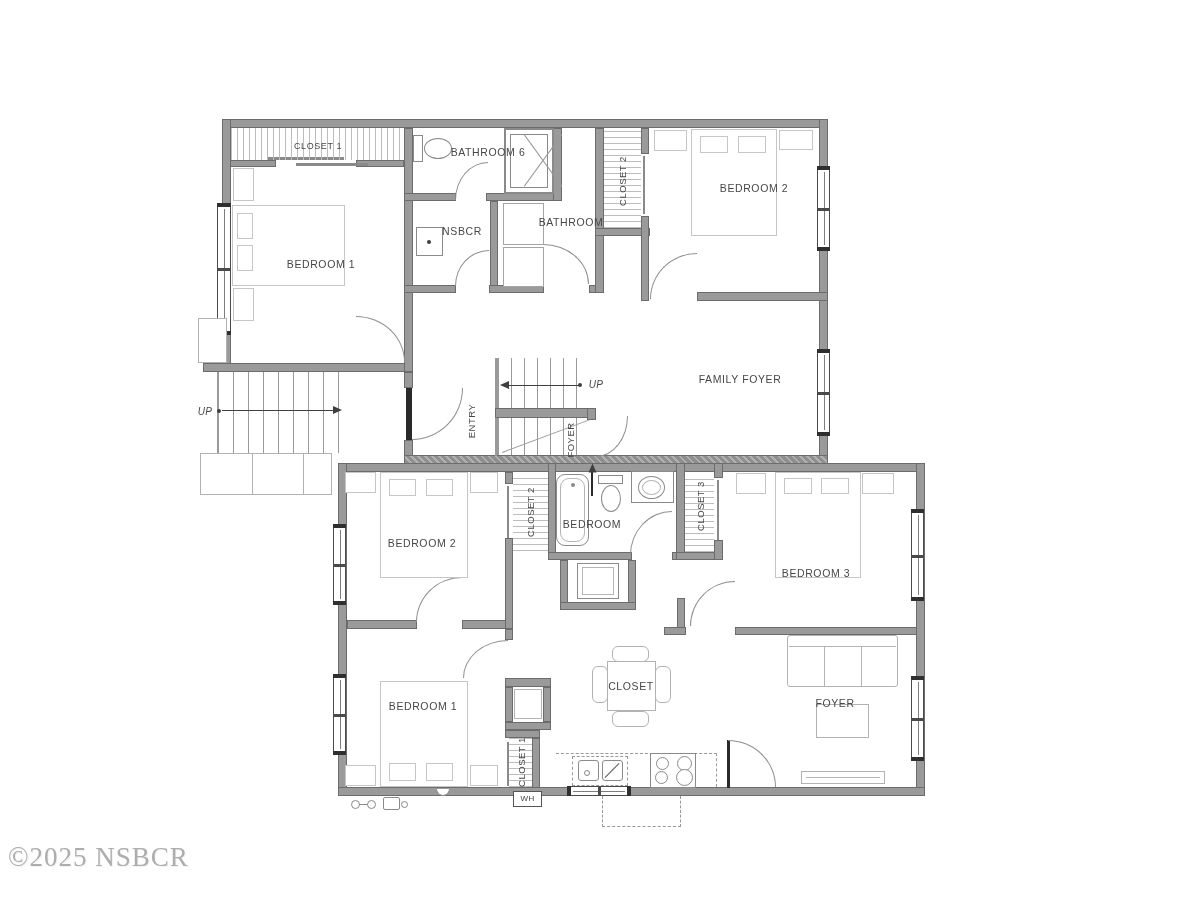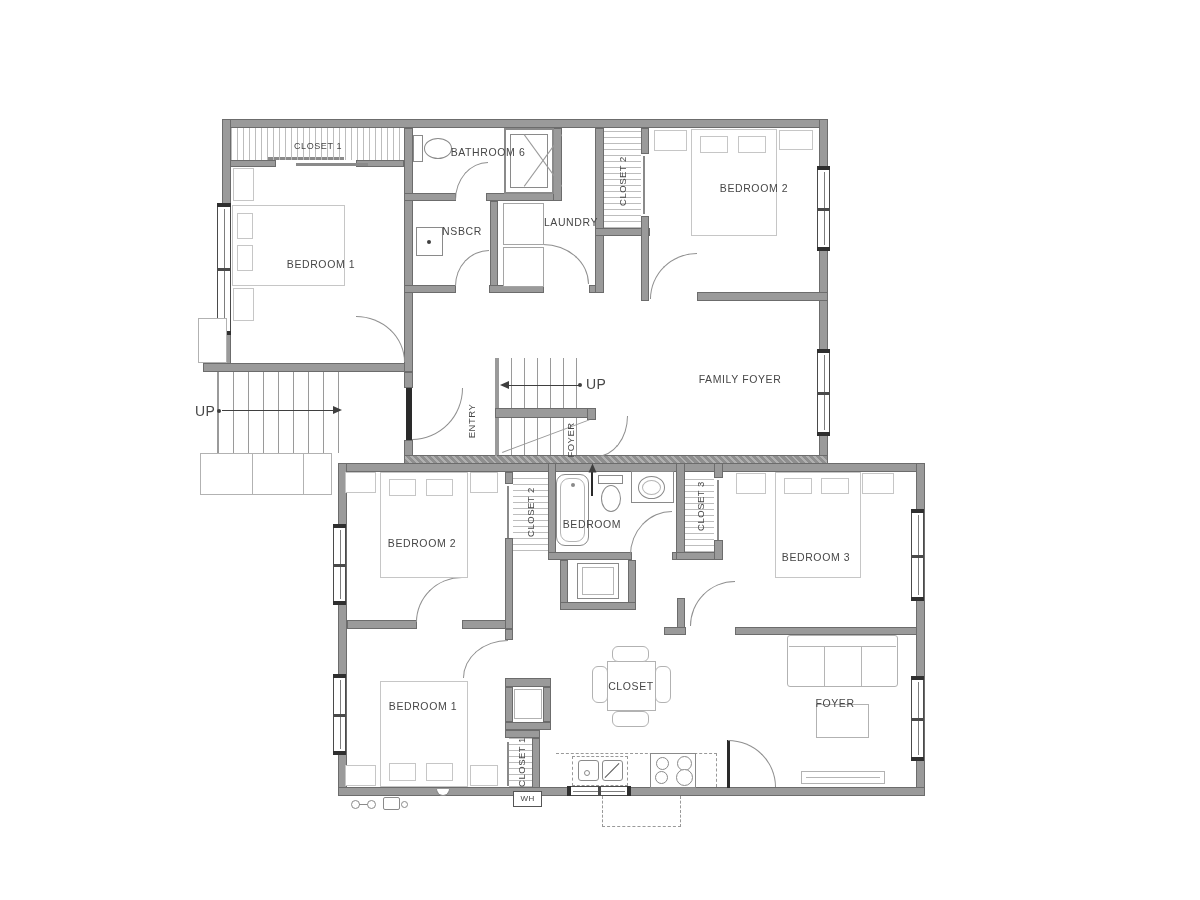--- a/index.html
+++ b/index.html
@@ -38,21 +38,21 @@
   .ell{border-radius:50%;}
   .dash{position:absolute;box-sizing:border-box;border:1px dashed #999;}
   .lineH{position:absolute;height:1px;background:#b5b5b5;}
   .lineV{position:absolute;width:1px;background:#b5b5b5;}
   
   .lbl{position:absolute;transform:translate(-50%,-50%);white-space:nowrap;
        font-size:10.5px;letter-spacing:.6px;color:#474747;}
   .vl{position:absolute;transform:translate(-50%,-50%) rotate(-90deg);white-space:nowrap;
       font-size:9.5px;letter-spacing:.5px;color:#474747;}
   .sm{font-size:9px;}
-  .up{font-size:14px;letter-spacing:.4px;}
+  .up{font-size:10px;letter-spacing:.4px;font-style:italic;}
   .ah-r{position:absolute;width:0;height:0;border-top:4px solid transparent;border-bottom:4px solid transparent;border-left:9px solid #3f3f3f;}
   .ah-l{position:absolute;width:0;height:0;border-top:4px solid transparent;border-bottom:4px solid transparent;border-right:9px solid #3f3f3f;}
   .dot{position:absolute;width:4px;height:4px;border-radius:50%;background:#3f3f3f;}
   .aline{position:absolute;height:1px;background:#3f3f3f;}
   .watermark{position:absolute;font-family:"Liberation Serif",serif;font-size:27px;
              color:#adadad;letter-spacing:1px;text-shadow:1px 1px 0 #f2f2f2;}
   .whbox{position:absolute;box-sizing:border-box;border:1px solid #555;background:#fff;
          font-size:8px;color:#444;text-align:center;line-height:14px;letter-spacing:.3px;}
 </style>
 </head>
@@ -154,21 +154,21 @@
   <div class="f" style="left:738px;top:136px;width:28px;height:17px"></div>
   <div class="f" style="left:654px;top:130px;width:33px;height:21px"></div>
   <div class="f" style="left:779px;top:130px;width:34px;height:20px"></div>
 
   <div class="lbl sm" style="left:318px;top:146px">CLOSET 1</div>
   <div class="lbl" style="left:488px;top:152px">BATHROOM 6</div>
   <div class="vl" style="left:622px;top:181px">CLOSET 2</div>
   <div class="lbl" style="left:754px;top:188px">BEDROOM 2</div>
   <div class="lbl" style="left:321px;top:264px">BEDROOM 1</div>
   <div class="lbl" style="left:462px;top:231px">NSBCR</div>
-  <div class="lbl" style="left:571px;top:222px">LAUNDRY</div>
+  <div class="lbl" style="left:571px;top:222px">BATHROOM</div>
   <div class="lbl" style="left:740px;top:379px">FAMILY FOYER</div>
   <div class="vl" style="left:471px;top:421px">ENTRY</div>
   <div class="vl" style="left:570px;top:440px">FOYER</div>
 
   <div class="w" style="left:338px;top:463px;width:587px;height:9px"></div>
   <div class="w" style="left:338px;top:463px;width:9px;height:333px"></div>
   <div class="w" style="left:916px;top:463px;width:9px;height:333px"></div>
   <div class="w" style="left:338px;top:787px;width:587px;height:9px"></div>
 
   <div class="w" style="left:347px;top:620px;width:70px;height:9px"></div>
@@ -301,20 +301,21 @@
   <div class="lineH" style="left:359px;top:804px;width:9px;background:#8a8a8a"></div>
   <div class="x ell" style="left:367px;top:800px;width:9px;height:9px"></div>
   <div class="x" style="left:383px;top:797px;width:17px;height:13px;border-radius:2px"></div>
   <div class="x ell" style="left:401px;top:801px;width:7px;height:7px"></div>
   <div class="x" style="left:436px;top:789px;width:14px;height:7px;border-radius:0 0 7px 7px;border-top:none"></div>
 
   <div class="lbl" style="left:422px;top:543px">BEDROOM 2</div>
   <div class="vl" style="left:530px;top:512px">CLOSET 2</div>
   <div class="lbl" style="left:592px;top:524px">BEDROOM</div>
   <div class="vl" style="left:700px;top:506px">CLOSET 3</div>
-  <div class="lbl" style="left:816px;top:557px">BEDROOM 3</div>
+  <div class="lbl" style="left:816px;top:573px">BEDROOM 3</div>
   <div class="lbl" style="left:423px;top:706px">BEDROOM 1</div>
   <div class="vl" style="left:521px;top:762px">CLOSET 1</div>
   <div class="lbl" style="left:631px;top:686px">CLOSET</div>
   <div class="lbl" style="left:835px;top:703px">FOYER</div>
 
+  <div class="watermark" style="left:8px;top:842px">©2025 NSBCR</div>
 
 </div>
 
 </body></html>

